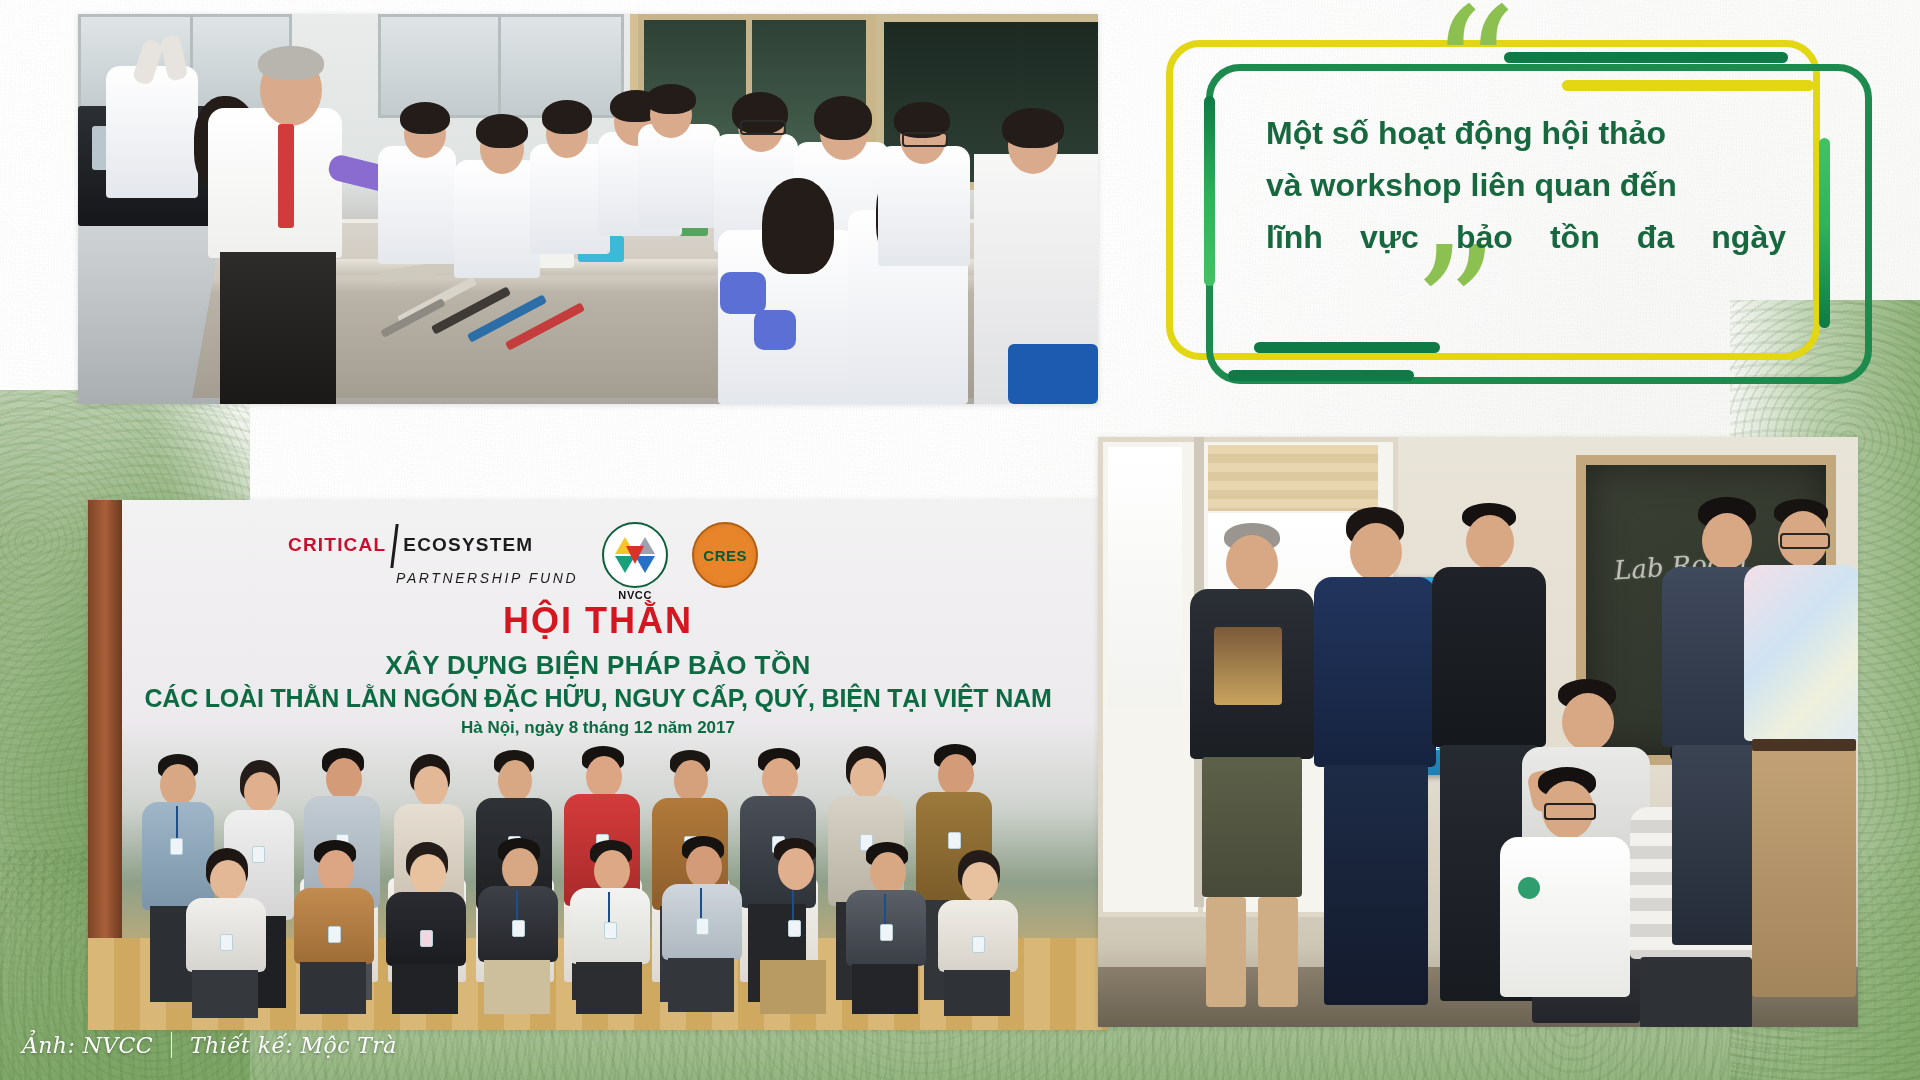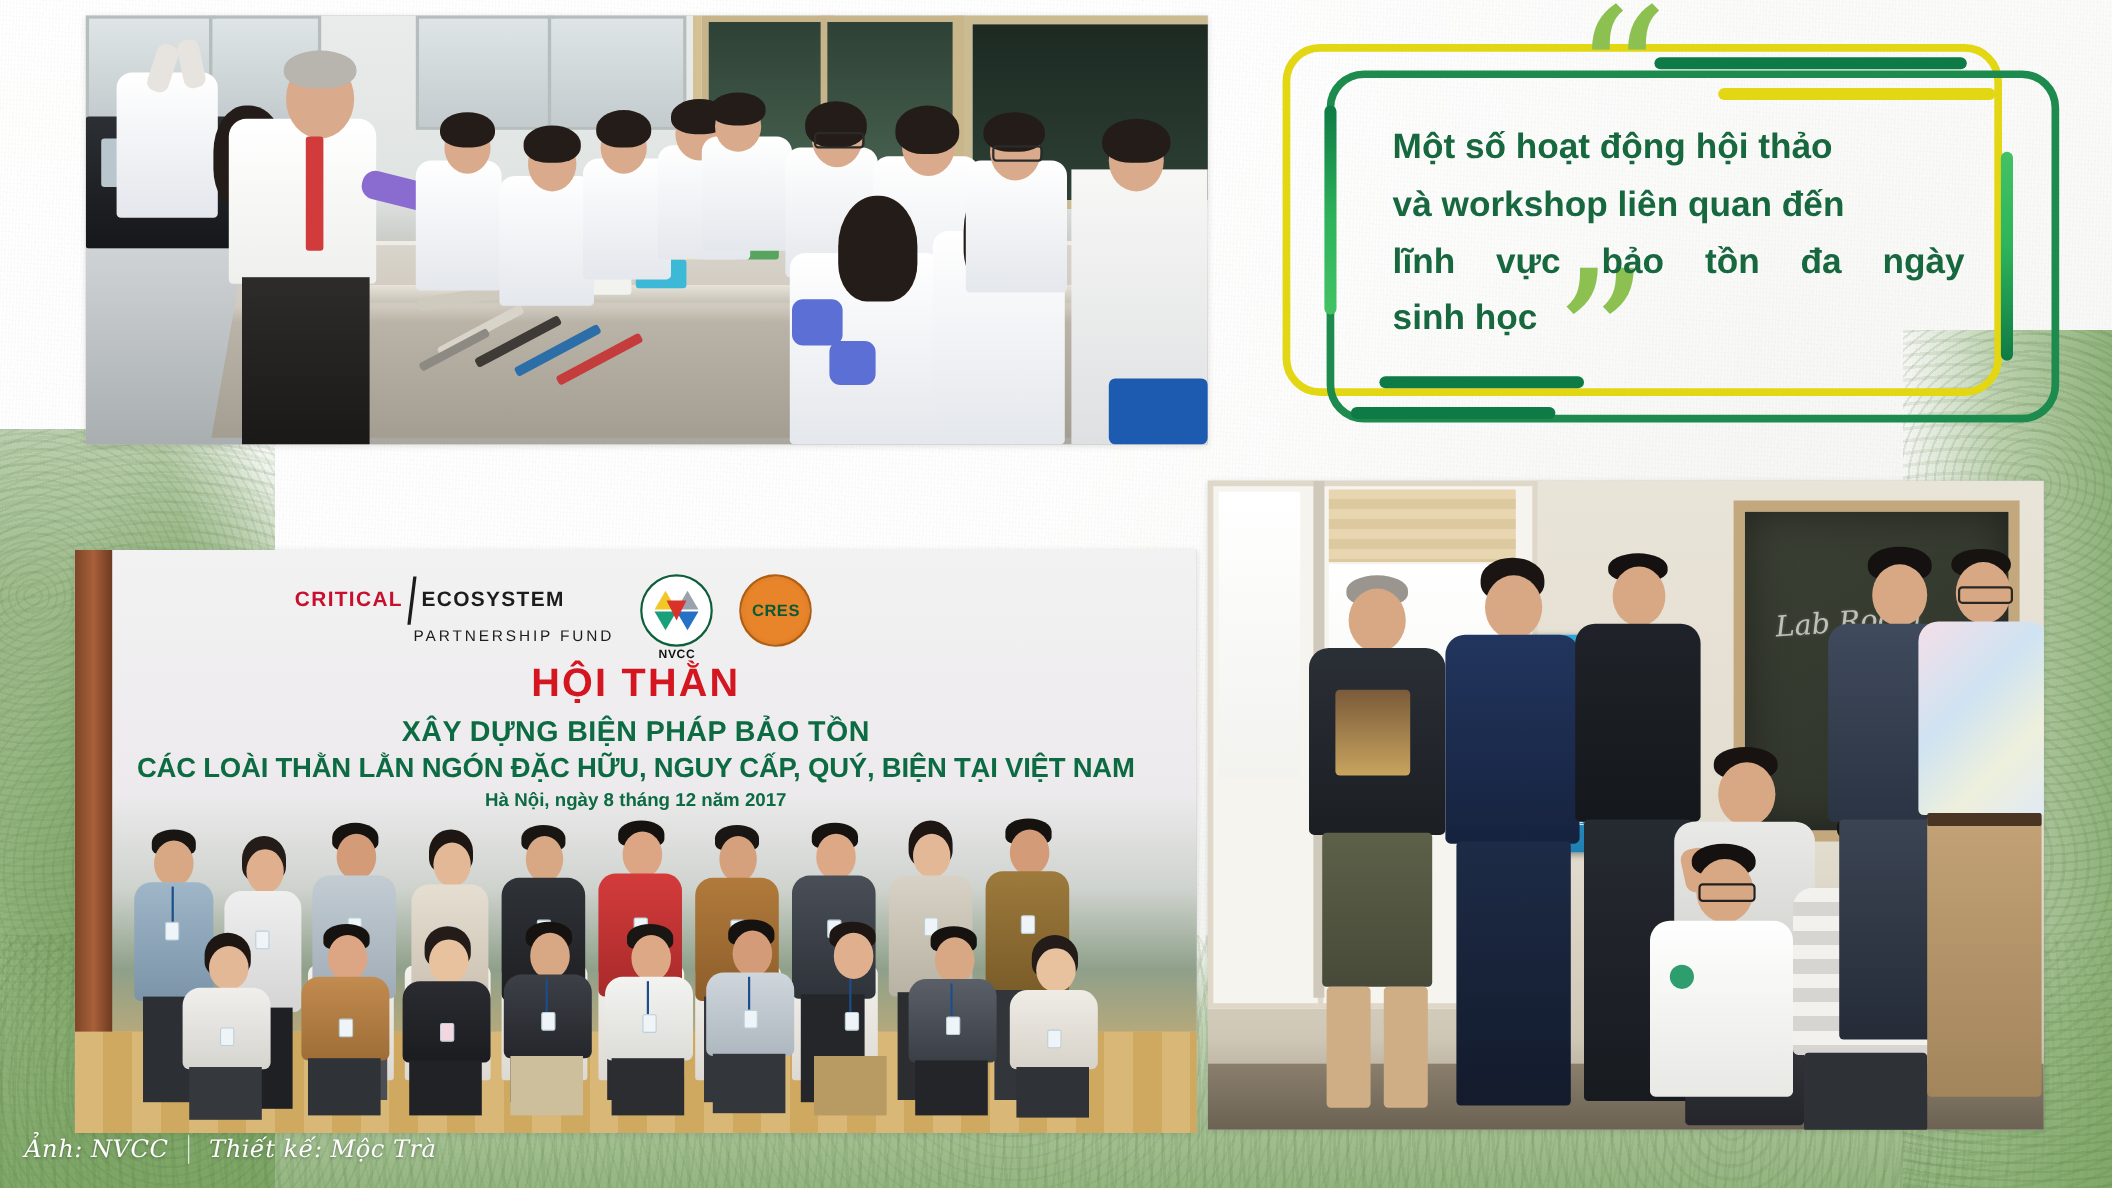--- a/index.html
+++ b/index.html
@@ -83,21 +83,21 @@
     background:linear-gradient(180deg,#d9d4cb 0%,#cfc9bf 32%,#b9b3a8 40%,#a39d92 100%);
     transform:skewX(-10deg);
     border-top:4px solid #efece6;
   }
   .coat{position:absolute;background:linear-gradient(180deg,#ffffff,#e4e7ec);border-radius:14px 14px 4px 4px;}
   .head{position:absolute;border-radius:50%;background:#d9ab8c;}
   .hair{position:absolute;border-radius:50% 50% 42% 42%;background:#241c18;}
   .tip{position:absolute;border-radius:3px;transform:rotate(-28deg);}
 
   
-  #photo-conf{left:68px;top:500px;width:1020px;height:530px;}
+  #photo-conf{left:88px;top:500px;width:1020px;height:530px;}
   #photo-conf .backdrop{
     position:absolute;left:0;top:0;width:100%;height:100%;
     background:linear-gradient(180deg,#f3f2f3 0%,#eceaec 42%,#cfd3ce 58%,#8fa08a 72%,#c7ad74 88%,#d7bb7d 100%);
   }
   #photo-conf .wood{position:absolute;left:0;top:0;width:34px;height:100%;background:linear-gradient(90deg,#7d4526,#a8603a,#6d3a20);}
   .banner-logos{position:absolute;left:200px;top:18px;width:560px;height:74px;display:flex;align-items:center;gap:24px;}
   .cepf{font-family:"Liberation Sans",sans-serif;line-height:1.05;}
   .cepf .l1{font-size:19px;font-weight:700;letter-spacing:1.2px;}
   .cepf .l1 .red{color:#c8102e;}
   .cepf .l1 .blk{color:#1c1c1c;}
@@ -286,21 +286,21 @@
 
   <div class="photo" id="photo-conf">
     <div class="backdrop"></div>
     <div class="wood"></div>
 
     <div class="banner-logos">
       <div class="cepf">
         <div class="l1">
           <span class="red">CRITICAL</span><span class="cepf-bar"></span><span class="blk">ECOSYSTEM</span>
         </div>
-        <div class="l2" style="padding-left:108px;">PARTNERSHIP FUND</div>
+        <div class="l2" style="padding-left:108px;font-style:italic;">PARTNERSHIP FUND</div>
       </div>
 
       <div class="logo-round cecad-ring">
         <div style="position:relative;width:40px;height:36px;">
           <div style="position:absolute;left:0;top:0;width:0;height:0;border-left:10px solid transparent;border-right:10px solid transparent;border-bottom:17px solid #f2c829;"></div>
           <div style="position:absolute;right:0;top:0;width:0;height:0;border-left:10px solid transparent;border-right:10px solid transparent;border-bottom:17px solid #9aa3ad;"></div>
           <div style="position:absolute;left:0;bottom:0;width:0;height:0;border-left:10px solid transparent;border-right:10px solid transparent;border-top:17px solid #18a07a;"></div>
           <div style="position:absolute;right:0;bottom:0;width:0;height:0;border-left:10px solid transparent;border-right:10px solid transparent;border-top:17px solid #2471c6;"></div>
           <div style="position:absolute;left:11px;top:9px;width:0;height:0;border-left:9px solid transparent;border-right:9px solid transparent;border-top:18px solid #d8322b;"></div>
         </div>
@@ -587,21 +587,20 @@
     <div class="q-dash g2"></div>
     <div class="q-dash g3"></div>
 
     <div class="qm open">“</div>
     <div class="qm close">”</div>
 
     <div class="q-text">
       <p>Một số hoạt động hội thảo</p>
       <p>và workshop liên quan đến</p>
       <p class="just">lĩnh vực bảo tồn đa ngày</p>
-      <p>sinh học</p>
     </div>
   </div>
 
   <div id="caption">
     <span>Ảnh: NVCC</span>
     <span class="sep"></span>
     <span>Thiết kế: Mộc Trà</span>
   </div>
 </div>
 

